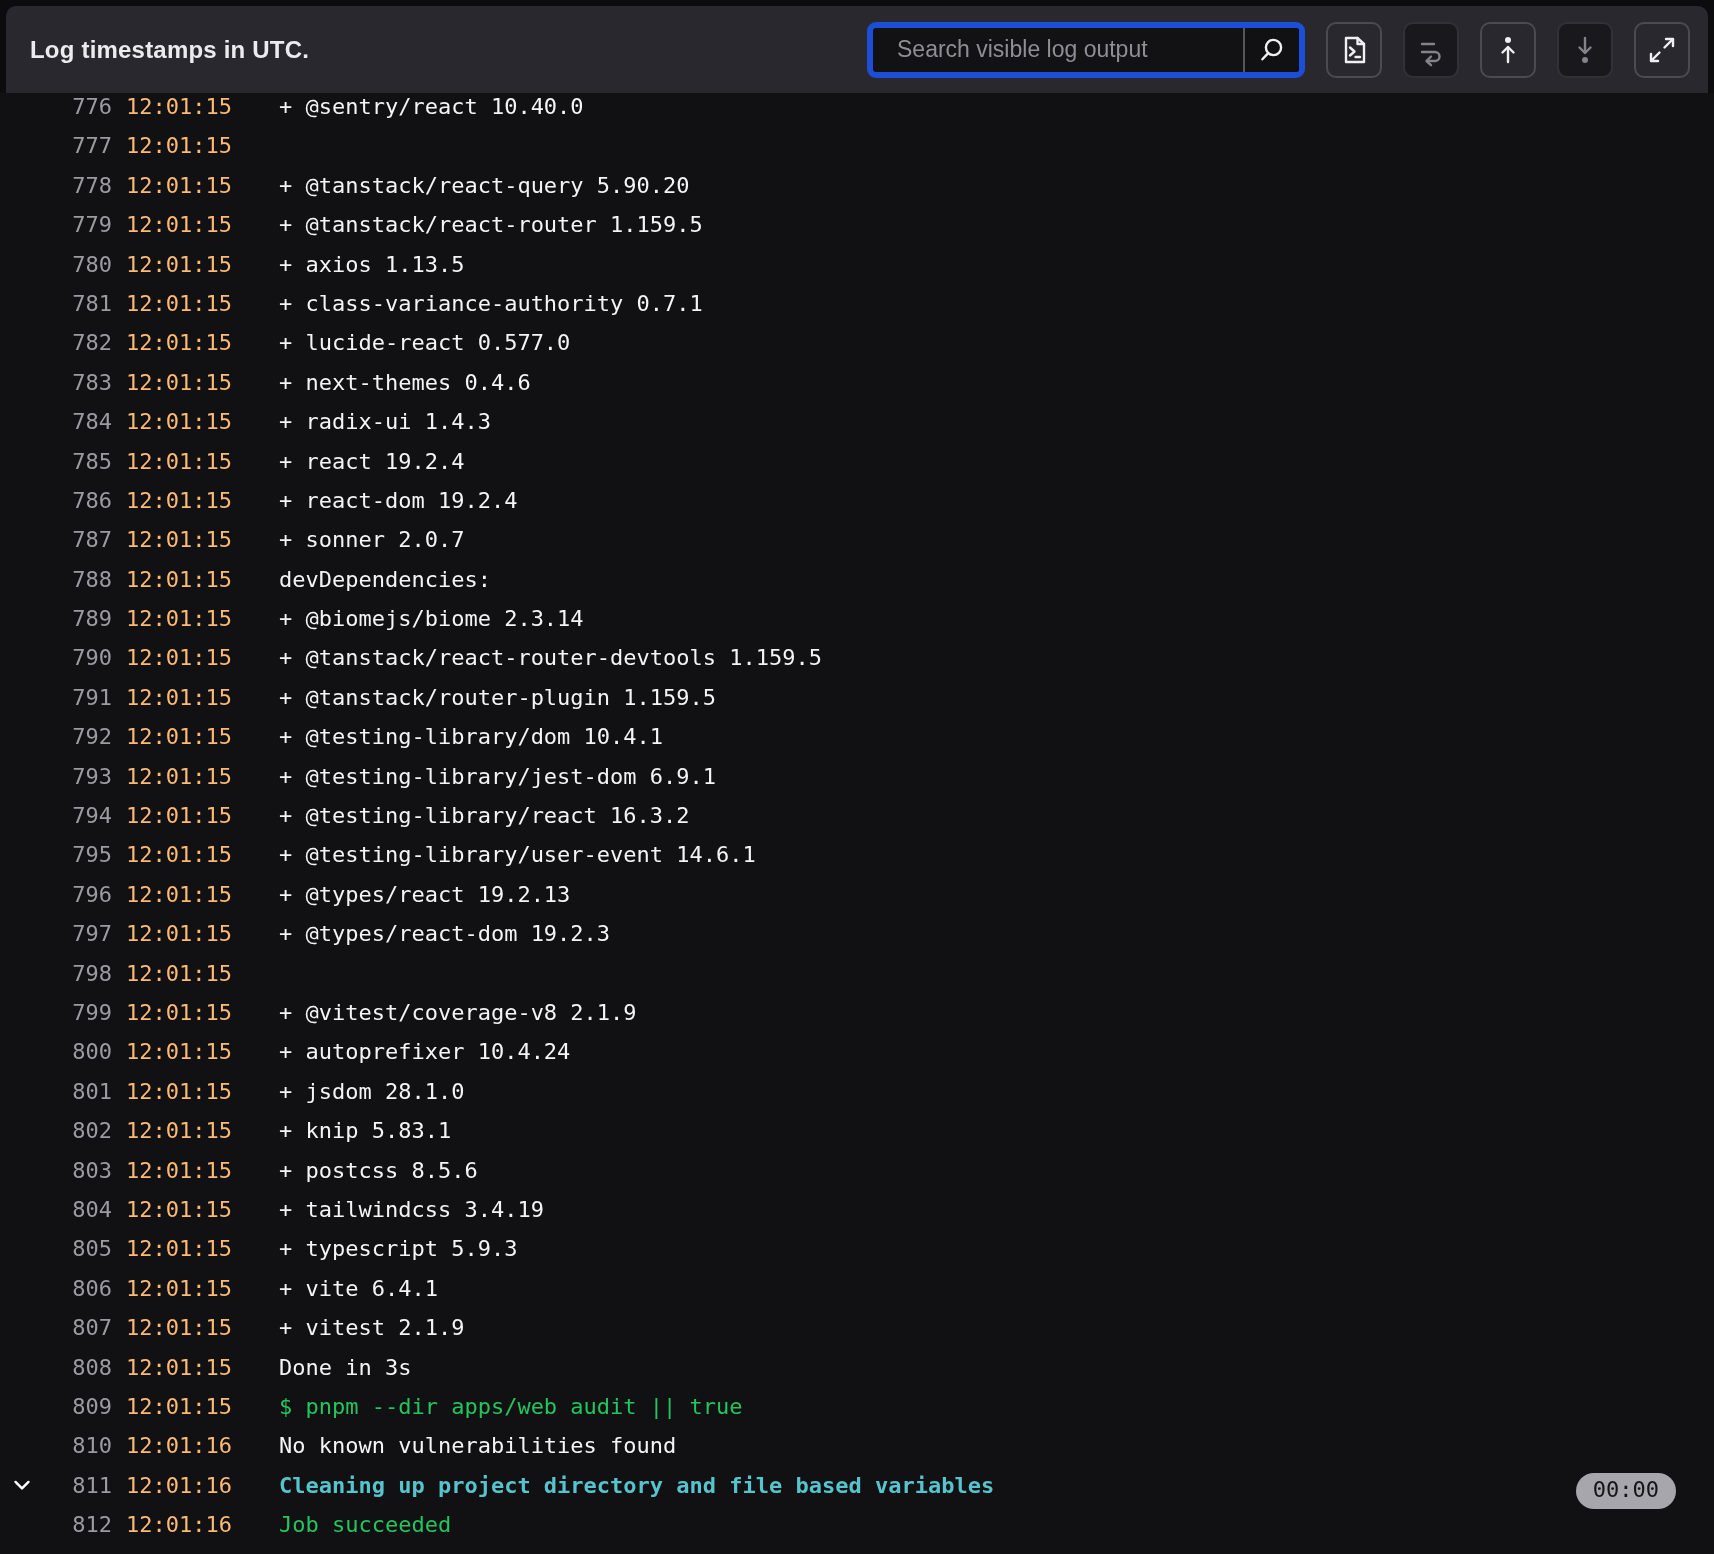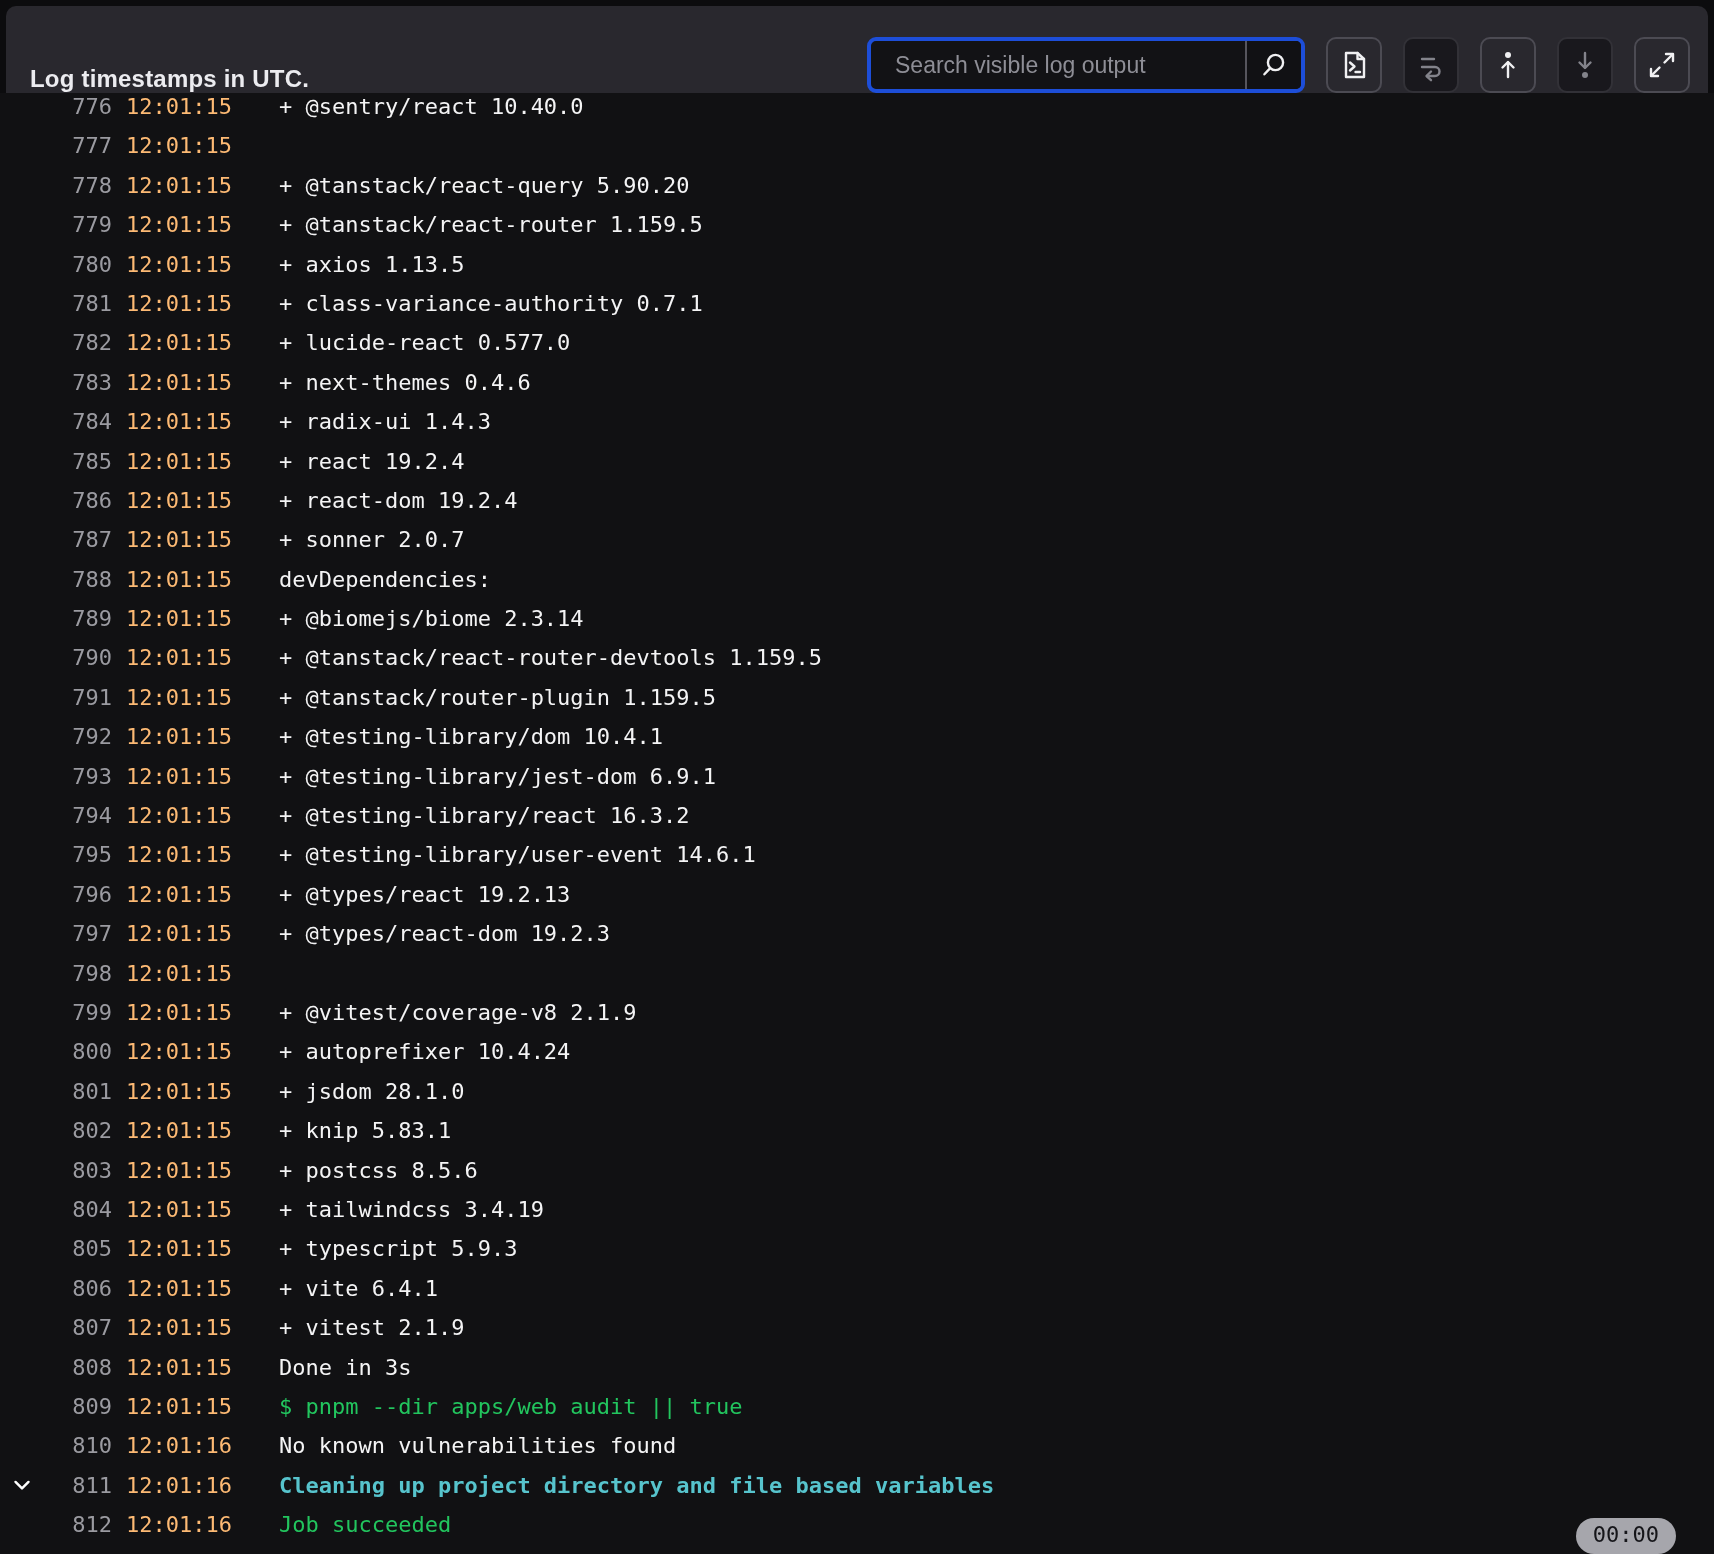--- a/index.html
+++ b/index.html
@@ -9,21 +9,21 @@
     overflow:hidden;
     font-family:"Liberation Sans", sans-serif;
   }
   
   .toolbar{
     margin:6px 6px 0 6px;
     height:87px;
     background:#29282e;
     border-radius:10px 10px 0 0;
     display:flex;
-    align-items:flex-end;
+    align-items:center;
     justify-content:space-between;
     padding:0 18px 0 24px;
     box-sizing:border-box;
   }
   .utc-note{
     color:#ececf0;
     font-size:24px;
     font-weight:600;
     letter-spacing:.2px;
   }
@@ -31,21 +31,21 @@
     display:flex;
     align-items:center;
     gap:21px;
   }
   .search-group{
     display:flex;
     align-items:stretch;
     width:438px;
     height:56px;
     background:#121215;
-    border:4px solid #1d4ed8;
+    border:6px solid #1d4ed8;
     border-radius:9px;
     box-sizing:border-box;
     overflow:hidden;
   }
   .search-group input{
     flex:1;
     background:transparent;
     border:none;
     outline:none;
     color:#e8e8ec;
@@ -128,21 +128,20 @@
   .duration{
     flex:none;
     margin-left:auto;
     margin-right:38px;
     background:#a6a6ac;
     color:#151519;
     border-radius:999px;
     padding:4px 17px 6px 17px;
     font-size:22px;
     line-height:26px;
-    margin-top:45px;
   }
   .chev svg{display:block;}
 </style>
 </head>
 <body>
 
 <header class="toolbar">
   <div class="utc-note">Log timestamps in UTC.</div>
   <div class="controls">
     <div class="search-group">

